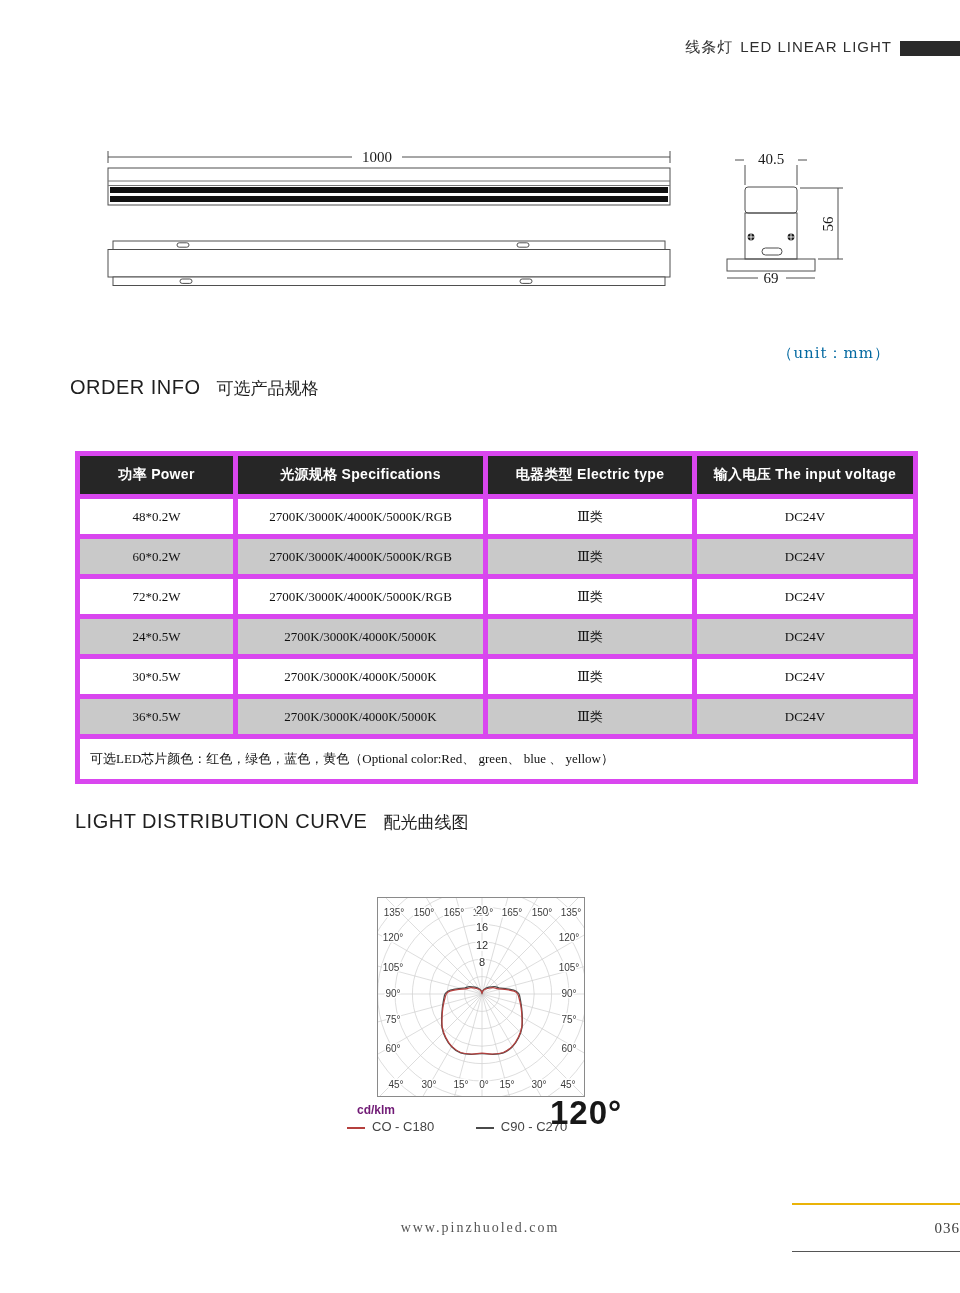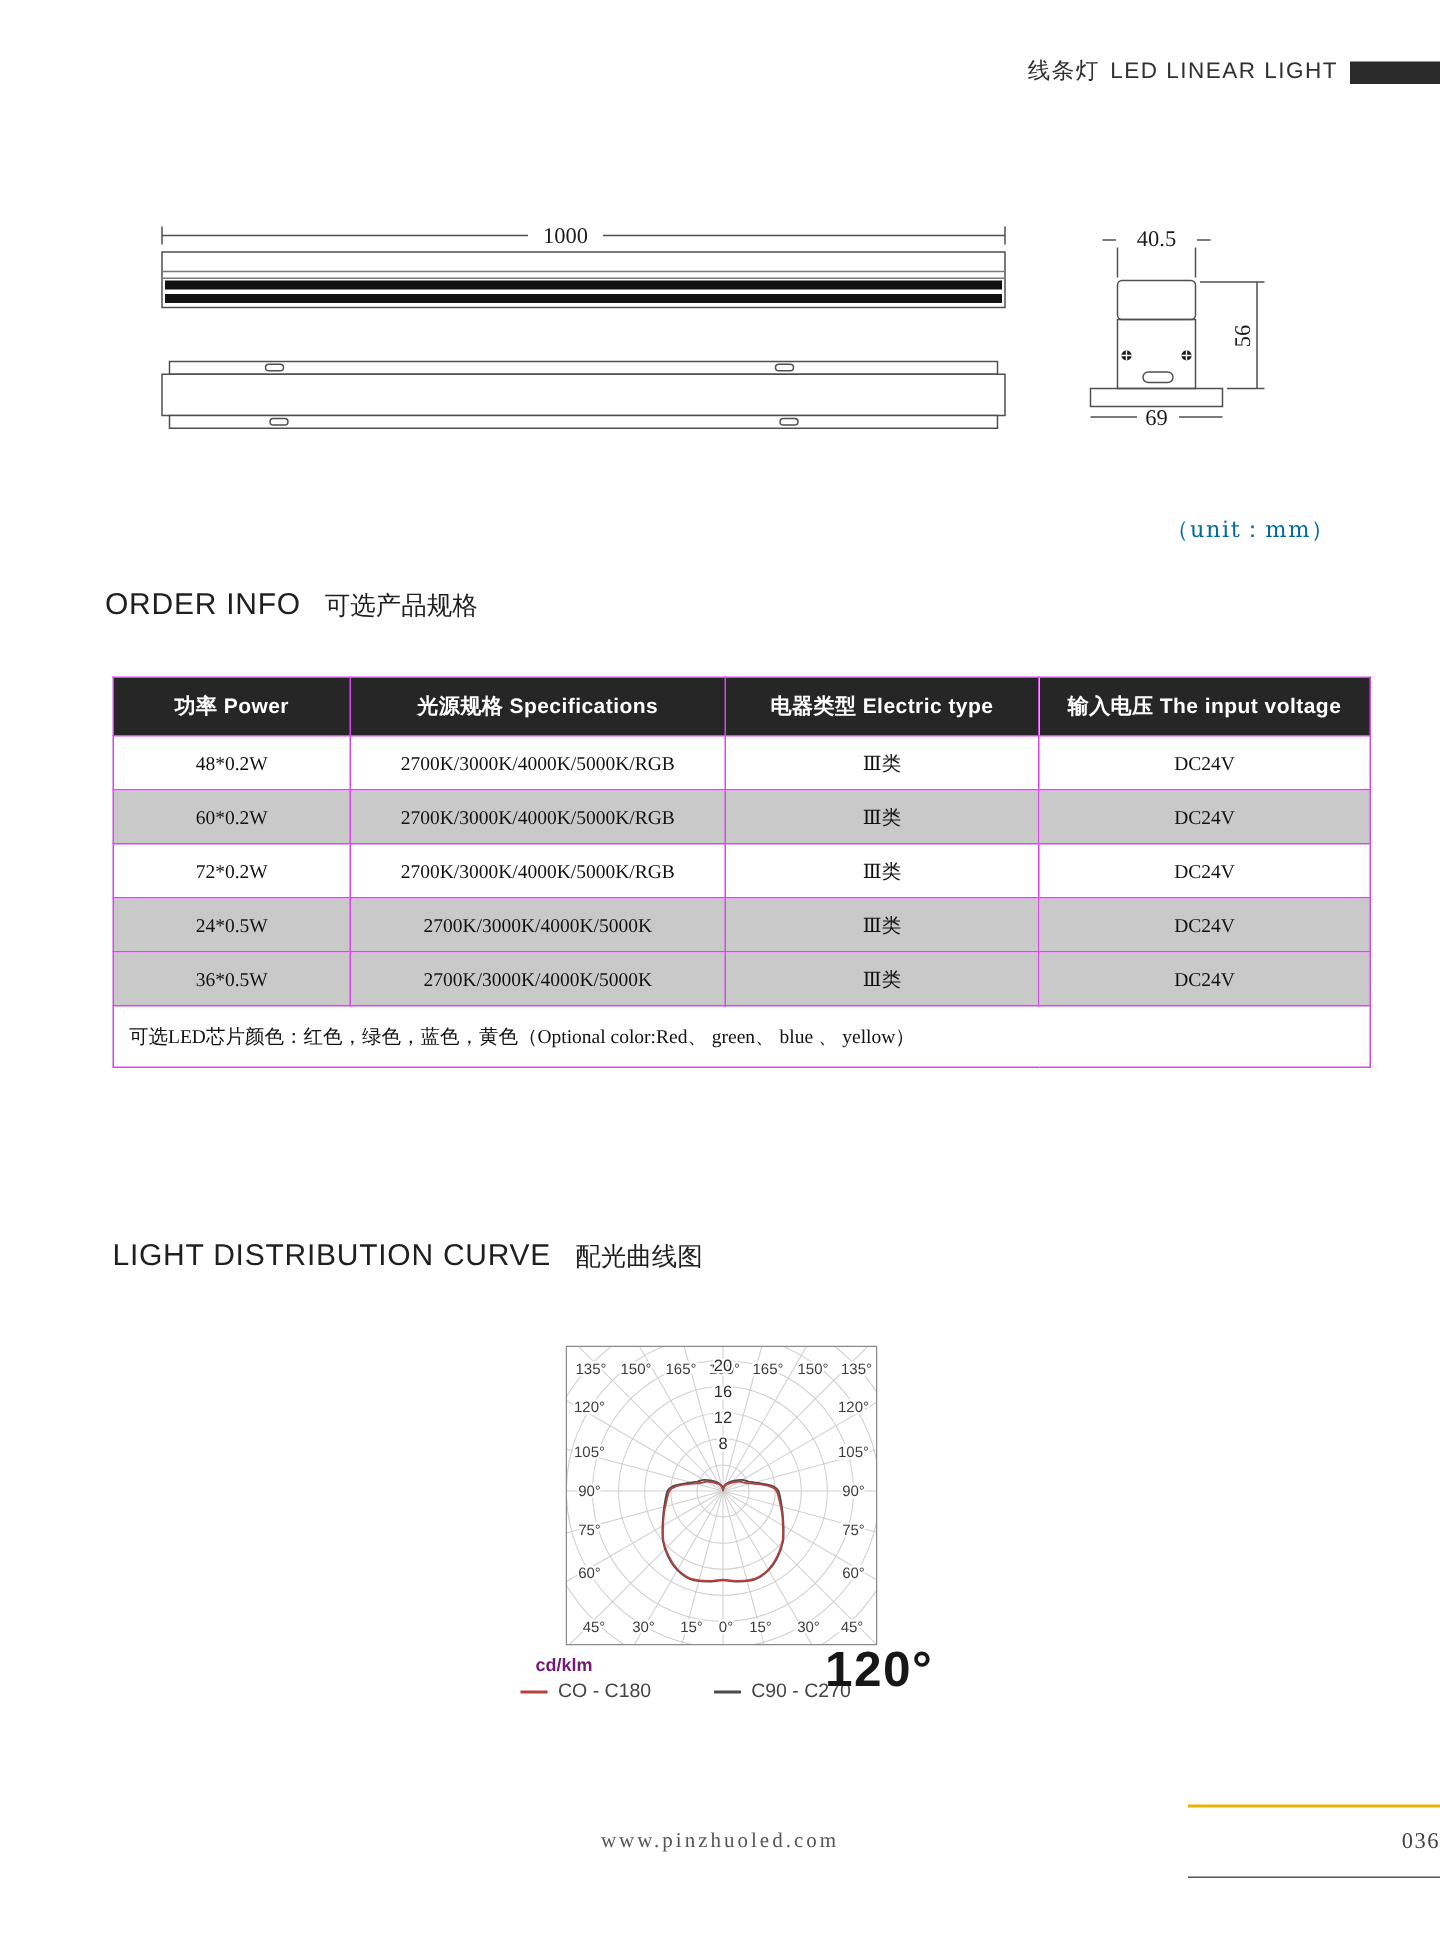--- a/index.html
+++ b/index.html
@@ -8,29 +8,29 @@
   
   .brand{position:absolute;top:38px;right:68px;font-size:15px;letter-spacing:1px;color:#2f2f2f;white-space:nowrap;}
   .brand .zh{margin-right:7px;}
   .header-bar{position:absolute;top:41px;left:900px;width:60px;height:15px;background:#2a2a2a;}
   
   #drawings{position:absolute;top:140px;left:0;}
   .dim-text{font-family:"Liberation Serif","DejaVu Serif",serif;font-size:15px;fill:#1a1a1a;}
   
   .unit-note{position:absolute;top:344px;right:70px;font-family:"DejaVu Serif",serif;font-size:15px;color:#0369a1;letter-spacing:1px;}
   
-  .section-title{position:absolute;white-space:nowrap;color:#1f1f1f;margin-top:16px;}
+  .section-title{position:absolute;white-space:nowrap;color:#1f1f1f;}
   .section-title .en{font-size:20px;letter-spacing:0.5px;}
   .section-title .zh{font-size:17px;margin-left:16px;}
   #order-info-title{top:376px;left:70px;}
   #curve-title{top:810px;left:75px;}
   
   #spec-table{position:absolute;top:451px;left:75px;border-collapse:collapse;table-layout:fixed;
               font-family:"Liberation Serif","DejaVu Serif",serif;}
-  #spec-table th,#spec-table td{border:1px solid #d946ef;text-align:center;padding:0;overflow:hidden;}
+  #spec-table th,#spec-table td{border:5px solid #d946ef;text-align:center;padding:0;overflow:hidden;}
   #spec-table th{background:#262626;color:#fff;height:38px;font-family:"Liberation Sans",sans-serif;
                  font-size:14px;font-weight:600;letter-spacing:0.3px;}
   #spec-table td{height:35px;font-size:13px;color:#111;background:#fff;}
   #spec-table tr.alt td{background:#c9c9c9;}
   #spec-table td.note-cell{height:40px;text-align:left;padding-left:10px;font-size:13px;background:#fff;}
   
   #polar-wrap{position:absolute;top:897px;left:377px;}
   .chart-label{font-size:10px;fill:#3c3c3c;}
   .radial-label{font-size:11px;fill:#2e2e2e;}
   
@@ -142,20 +142,26 @@
           <td>DC24V</td>
         </tr>
         <tr>
           <td>72*0.2W</td>
           <td>2700K/3000K/4000K/5000K/RGB</td>
           <td>Ⅲ类</td>
           <td>DC24V</td>
         </tr>
         <tr class="alt">
           <td>24*0.5W</td>
+          <td>2700K/3000K/4000K/5000K</td>
+          <td>Ⅲ类</td>
+          <td>DC24V</td>
+        </tr>
+        <tr>
+          <td>30*0.5W</td>
           <td>2700K/3000K/4000K/5000K</td>
           <td>Ⅲ类</td>
           <td>DC24V</td>
         </tr>
         <tr class="alt">
           <td>36*0.5W</td>
           <td>2700K/3000K/4000K/5000K</td>
           <td>Ⅲ类</td>
           <td>DC24V</td>
         </tr>

